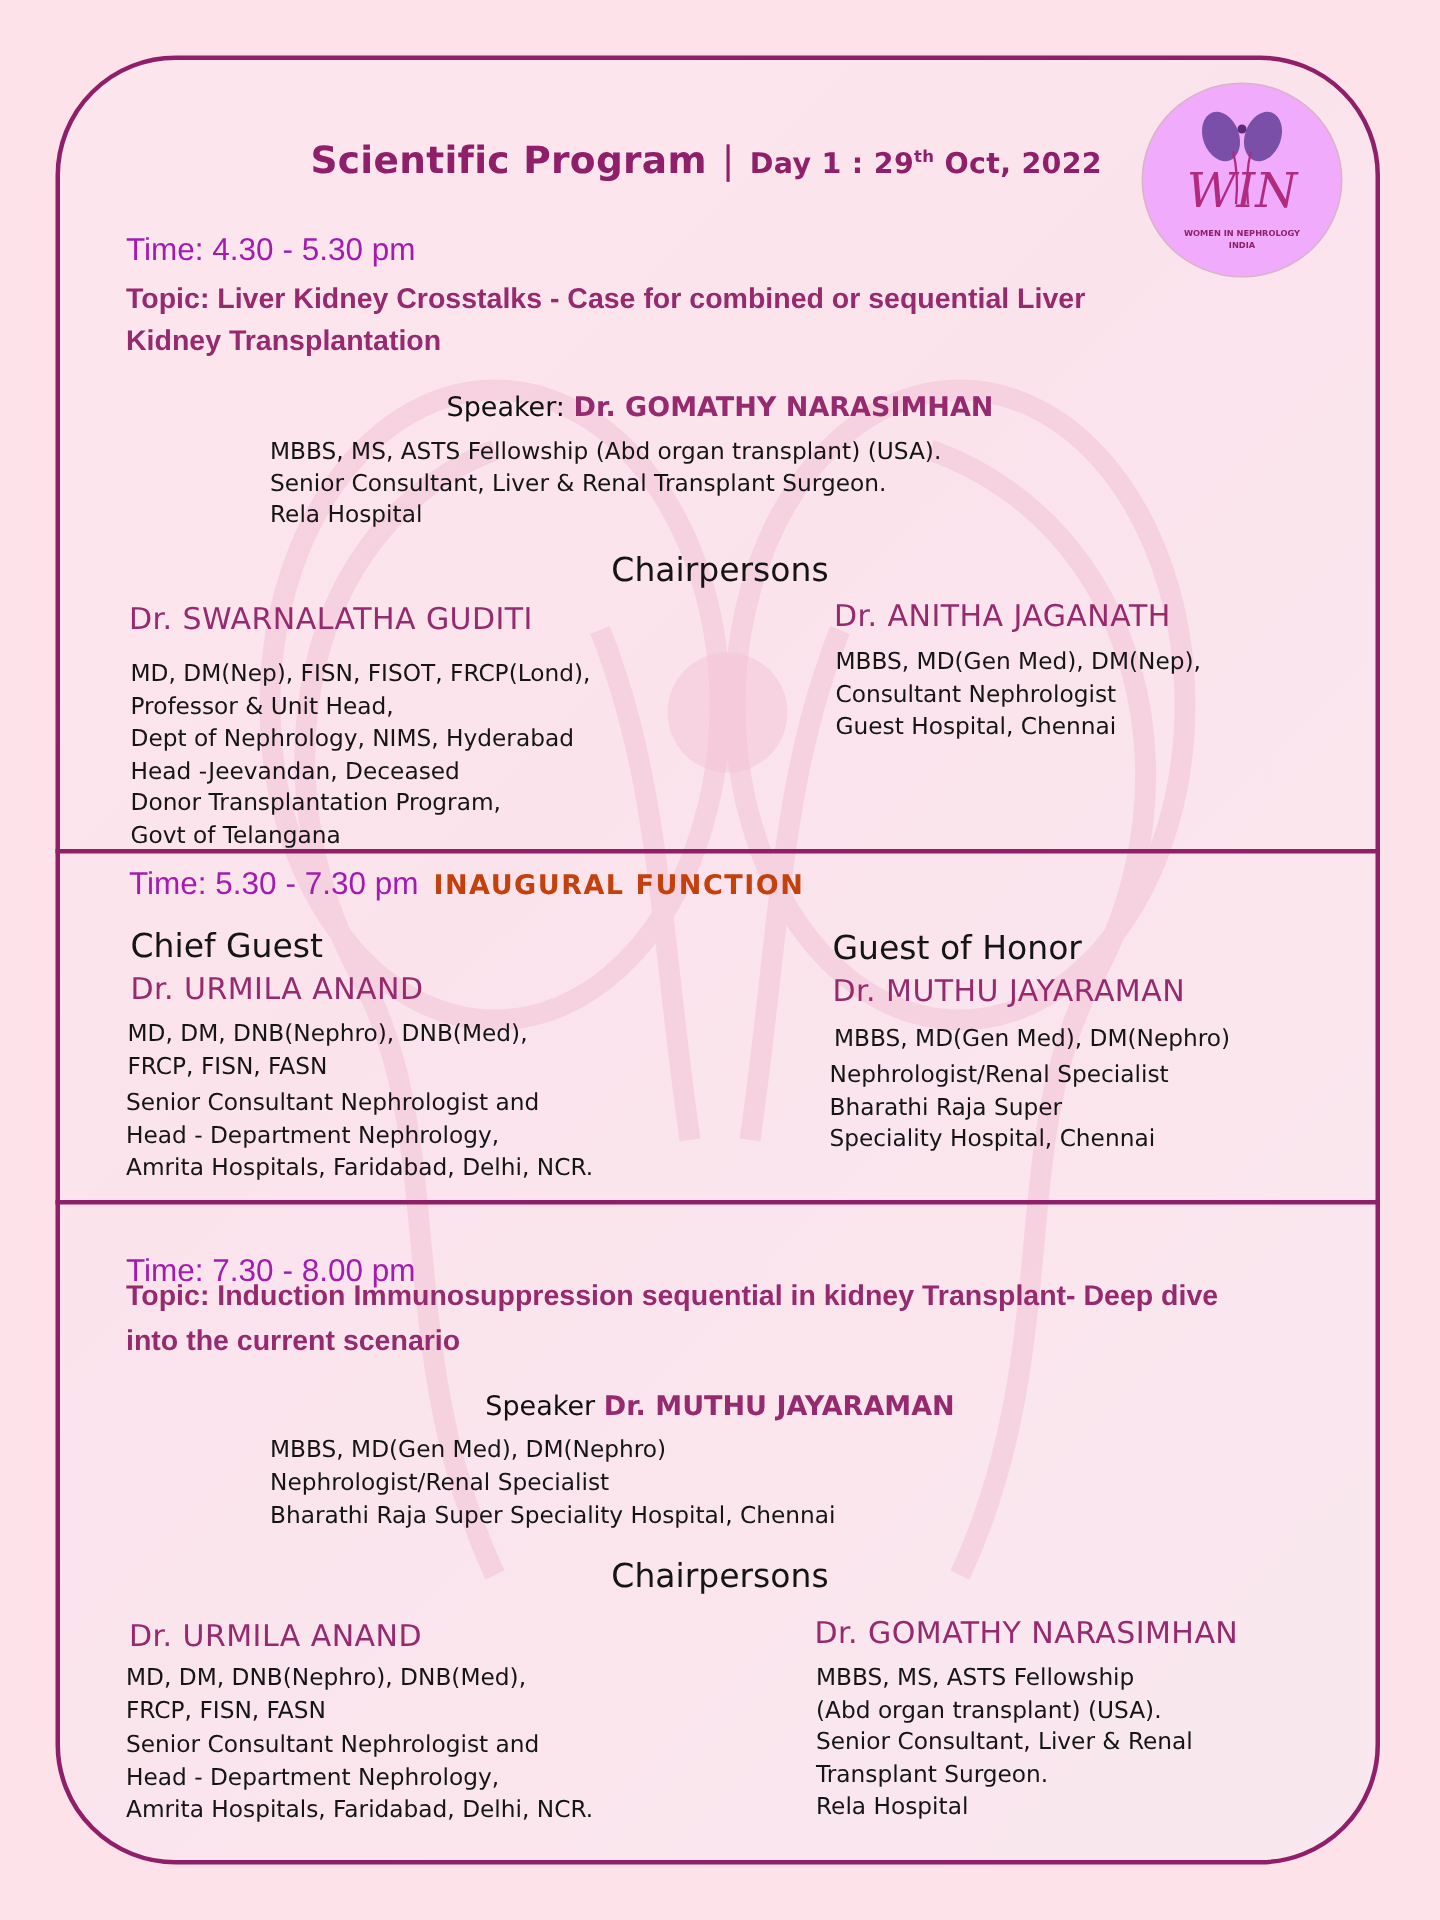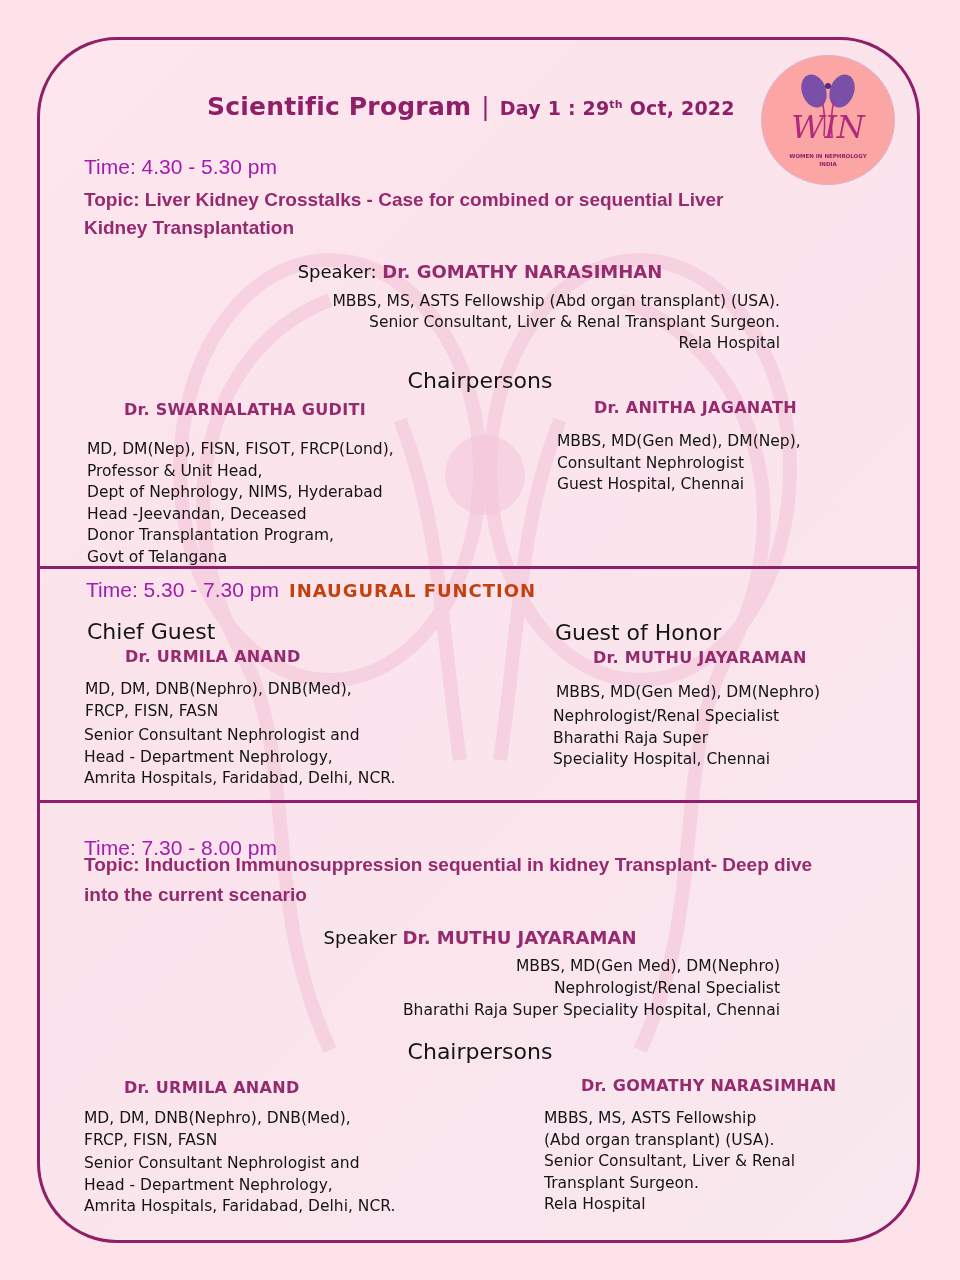--- a/index.html
+++ b/index.html
@@ -19,28 +19,28 @@
   .divider { position:absolute; left:37px; width:883px; height:3px; background:#8e1f68; }
   .abs { position:absolute; white-space:nowrap; }
   .title { font-family:"DejaVu Sans", sans-serif; font-weight:bold; color:#8e1f68; font-size:25px; letter-spacing:0.2px;margin-top:32px; }
   .title .sep { font-weight:normal; margin:0 10px; }
   .day { font-size:19px; font-weight:bold; color:#8e1f68; }
   .day sup { font-size:11px; }
   .time { font-size:21px; color:#a21caf; font-family:"Liberation Sans", sans-serif; }
   .topic { font-size:19px; font-weight:bold; color:#962a6f; line-height:28px; font-family:"Liberation Sans", sans-serif; white-space:normal; }
   .speaker-line { font-size:18px; color:#111; text-align:center; }
   .speaker-line b { color:#962a6f; }
-  .center-text { font-size:15.5px; color:#151515; text-align:right; line-height:21px; }
+  .center-text { font-size:15.5px; color:#151515; text-align:left; line-height:21px; }
   .label { font-size:22px; color:#151515; }
-  .dr-name { font-size:16px; font-weight:bold; color:#962a6f; letter-spacing:0.3px;margin-left:38px; }
+  .dr-name { font-size:20px; font-weight:normal; color:#962a6f; letter-spacing:0.3px; }
   .creds { font-size:15.5px; color:#151515; line-height:21.5px; white-space:pre-line; }
   .inaug { font-size:18px; font-weight:bold; color:#c2410c; letter-spacing:1px; margin-left:10px; }
   .logo {
     position:absolute; left:761px; top:55px; width:132px; height:128px; border-radius:50%;
-    background:#fca5a5; border:1px solid #d9b3c7;
+    background:#f0abfc; border:1px solid #d9b3c7;
   }
   .logo-text { position:absolute; left:0; width:132px; text-align:center; font-size:5.5px; font-weight:bold; color:#8e1f68; }
 </style>
 </head>
 <body>
 
 <div class="frame"></div>
 
 <svg class="bg-art" viewBox="0 0 960 1280">
   <g fill="none" stroke="#f3c3d6" stroke-width="14" opacity="0.55">

